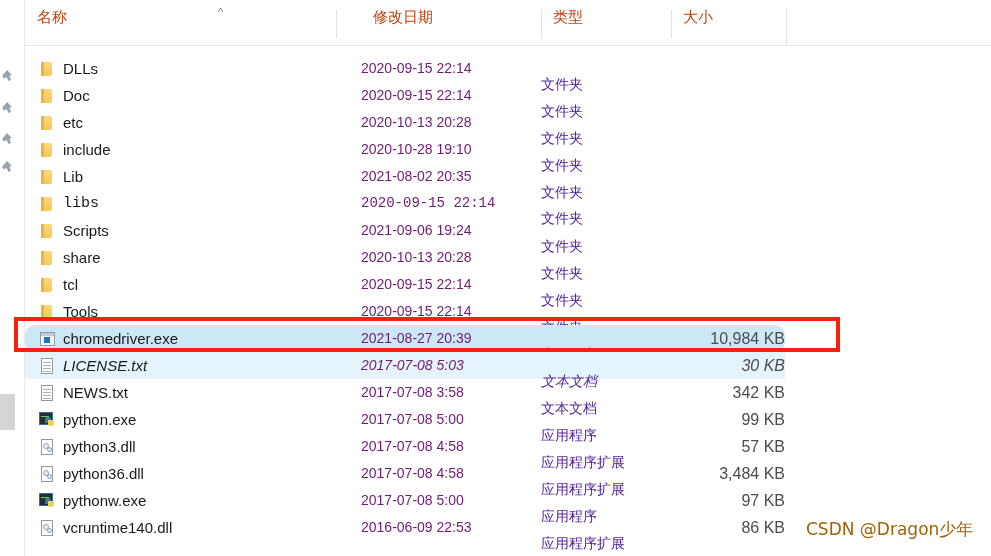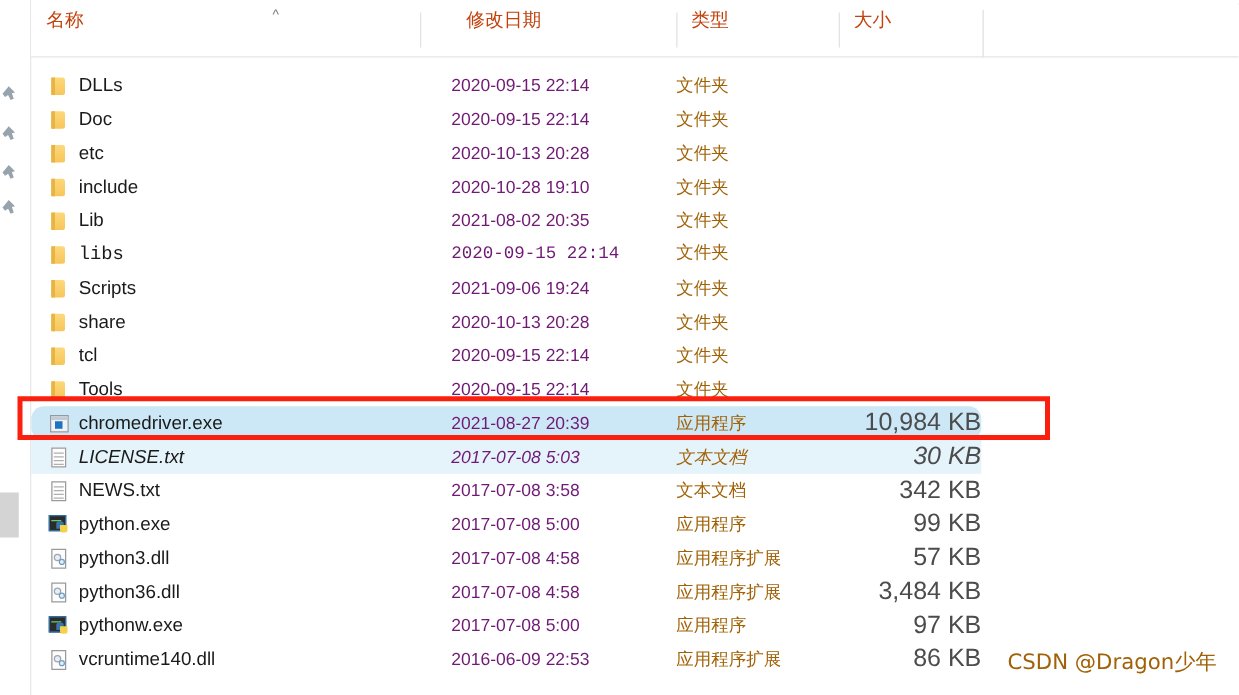--- a/index.html
+++ b/index.html
@@ -66,26 +66,26 @@
   .ico { position: absolute; left: 13px; top: 5px; width: 19px; height: 18px; }
   .cell-name {
     position: absolute; left: 38px; top: 0; height: 27px; line-height: 27px;
     font-size: 15px; color: #1a1a1a; white-space: nowrap;
   }
   .cell-date {
     position: absolute; left: 336px; top: 0; height: 27px; line-height: 27px;
     font-size: 14px; color: #701a75; white-space: nowrap;
   }
   .cell-type {
-    position: absolute; left: 516px; top: 0; height: 27px; line-height: 27px;
-    font-size: 14px; color: #a16207; white-space: nowrap;
+    position: absolute; left: 516px; top: 16px; height: 27px; line-height: 27px;
+    font-size: 14px; color: #4c1d95; white-space: nowrap;
   }
   .cell-size {
     position: absolute; left: 620px; width: 140px; top: 0; height: 27px;
-    line-height: 27px; font-size: 20px; color: #4c4c4c;
+    line-height: 27px; font-size: 16px; color: #4c4c4c;
     text-align: right; white-space: nowrap;
   }
 
   
   .folder-ico { position: relative; width: 19px; height: 18px; }
   .folder-ico i {
     position: absolute; left: 3px; top: 2px; width: 11px; height: 14px;
     background: linear-gradient(180deg,#fdd87a 0%, #f7c65b 100%);
     border-radius: 1px 2px 2px 1px;
   }

